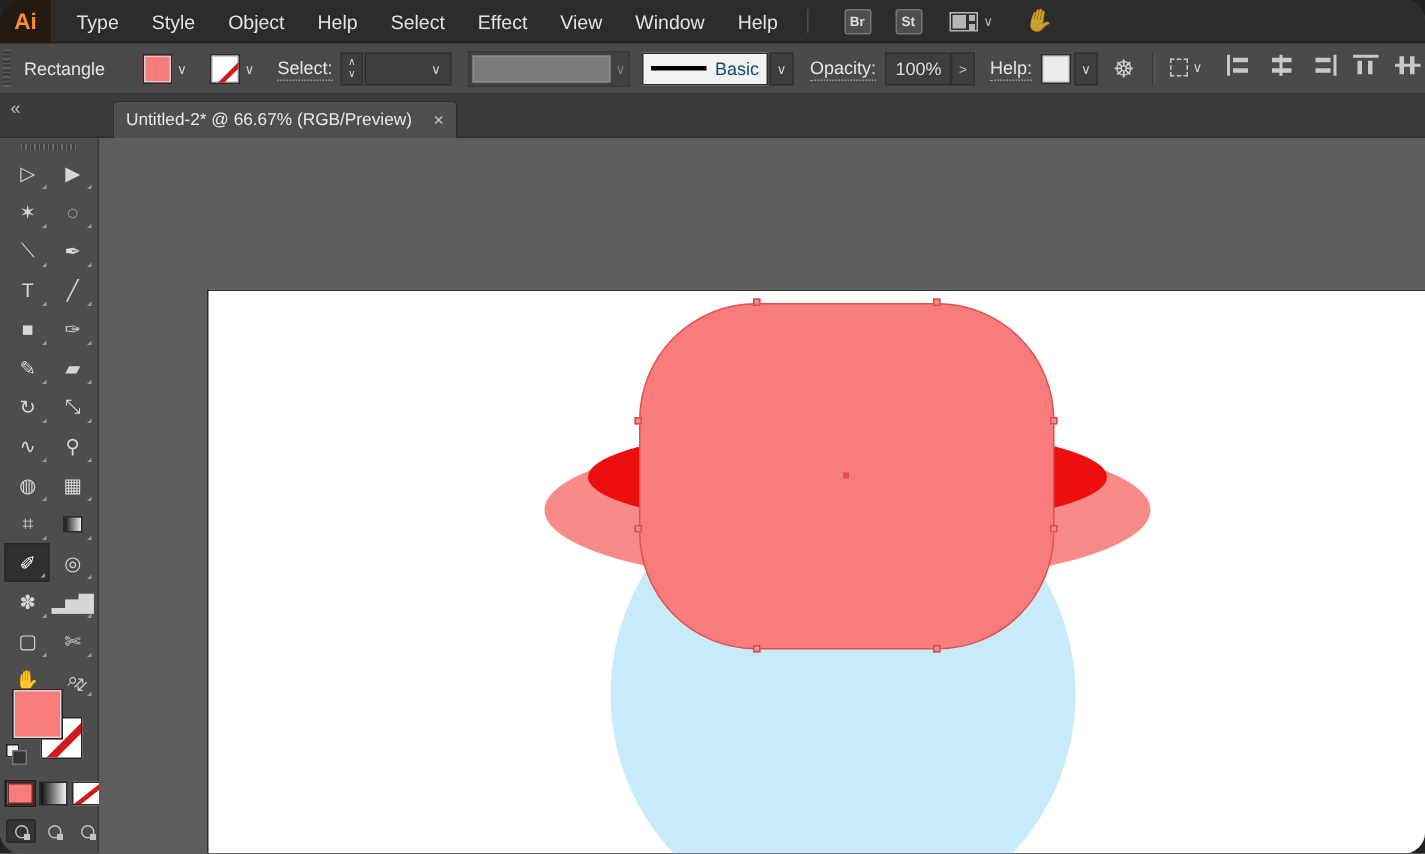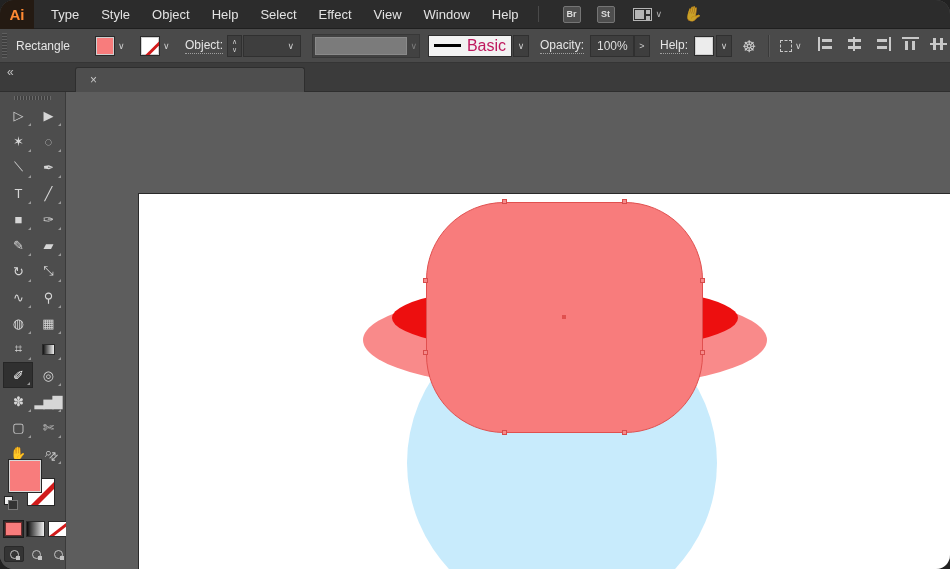--- a/index.html
+++ b/index.html
@@ -28,21 +28,21 @@
   .swatch.none{background:#fff;position:relative;overflow:hidden;}
   .swatch.none::before,.slashed::before{content:"";position:absolute;left:-4px;top:9px;width:36px;height:3px;background:#d11a1a;transform:rotate(-45deg);}
   .dd-chev{color:#cfcfcf;font-size:9px;margin-left:3px;vertical-align:middle;}
   .stepper{width:15px;height:22px;background:#3e3e3e;border:1px solid #303030;color:#cfcfcf;display:flex;flex-direction:column;align-items:center;justify-content:center;font-size:7px;line-height:8px;}
   .dark-field{height:22px;background:#3e3e3e;border:1px solid #303030;color:#dedede;font-size:12px;display:flex;align-items:center;padding:0 6px;}
   .dis-dd{width:108px;height:24px;background:#424242;border:1px solid #383838;display:flex;align-items:center;padding:2px;}
   .dis-dd .inner{flex:1;height:18px;background:#7b7b7b;border:1px solid #8a8a8a;}
   .dis-dd .dd-chev{color:#7e7e7e;}
   .brush-field{width:84px;height:22px;background:#f2f2f2;border:1px solid #2e2e2e;display:flex;align-items:center;padding:0 5px;}
   .brush-line{flex:1;height:3px;background:#000;margin-right:6px;}
-  .brush-text{color:#be185d;font-size:16px;}
+  .brush-text{color:#0c4a6e;font-size:12px;}
   .chev-btn{width:16px;height:22px;background:#3e3e3e;border:1px solid #303030;color:#cfcfcf;font-size:9px;display:flex;align-items:center;justify-content:center;}
   .cb-sep{width:1px;height:22px;background:#3a3a3a;box-shadow:1px 0 0 #585858;}
   .wheel{color:#cfcfcf;font-size:16px;}
   .shape-ic{display:inline-block;width:12px;height:12px;border:1px dashed #c8c8c8;vertical-align:middle;}
   .align-ic{position:relative;display:inline-block;width:17px;height:14px;margin-right:11px;}
   .align-ic::before,.align-ic::after{content:"";position:absolute;background:#c8c8c8;}
   .al-hl::before{left:0;top:0;width:2px;height:14px;}   .al-hl::after{left:4px;top:2px;width:10px;height:3px;box-shadow:0 7px 0 #c8c8c8;}
   .al-hc::before{left:7px;top:0;width:2px;height:14px;} .al-hc::after{left:2px;top:2px;width:13px;height:3px;box-shadow:0 7px 0 #c8c8c8;}
   .al-hr::before{right:0;top:0;width:2px;height:14px;}  .al-hr::after{left:3px;top:2px;width:10px;height:3px;box-shadow:0 7px 0 #c8c8c8;}
   .al-vt::before{left:0;top:0;width:17px;height:2px;}   .al-vt::after{left:3px;top:4px;width:3px;height:9px;box-shadow:7px 0 0 #c8c8c8;}
@@ -125,21 +125,21 @@
     <span class="cb cb-label" style="left:16px;">Rectangle</span>
 
     <span class="cb" style="left:95px;">
       <span class="swatch" style="display: inline-block; vertical-align: middle; background: rgb(248, 124, 124);"></span><span class="dd-chev">∨</span>
     </span>
 
     <span class="cb" style="left:140px;">
       <span class="swatch none" style="display:inline-block;vertical-align:middle;"></span><span class="dd-chev">∨</span>
     </span>
 
-    <span class="cb cb-label hot" style="left:185px;">Object:</span>
+    <span class="cb cb-label hot" style="left:185px;">Select:</span>
     <span class="cb stepper" style="left:227px;">
         <span>∧</span>
         <span>∨</span>
       </span>
     <span class="cb dark-field" style="left:243px;width:58px;justify-content:flex-end;">
         <span class="dd-chev">∨</span>
       </span>
 
     <span class="cb dis-dd" style="left:312px;">
         <span class="inner"></span>
@@ -163,20 +163,21 @@
     <span class="cb wheel" style="left:742px;">☸</span>
     <span class="cb cb-sep" style="left:768px;"></span>
     <span class="cb" style="left:780px;"><span class="shape-ic"></span><span class="dd-chev">∨</span></span>
 
     <span class="cb" style="left:818px;white-space:nowrap;" id="aligns"><span class="align-ic al-hl"></span><span class="align-ic al-hc"></span><span class="align-ic al-hr"></span><span class="align-ic al-vt"></span><span class="align-ic al-vc"></span></span>
   </div>
 
   <div class="tabrow">
     <span class="collapse">«</span>
     <div class="doc-tab">
+      <span class="doc-title">Untitled-2* @ 66.67% (RGB/Preview)</span>
       <span class="tab-close">×</span>
     </div>
   </div>
 
   <div class="toolpanel">
     <div class="grip"></div>
     <div class="tools" id="tools">
         <div class="tool">
           <span class="glyph">▷</span>
         </div>

